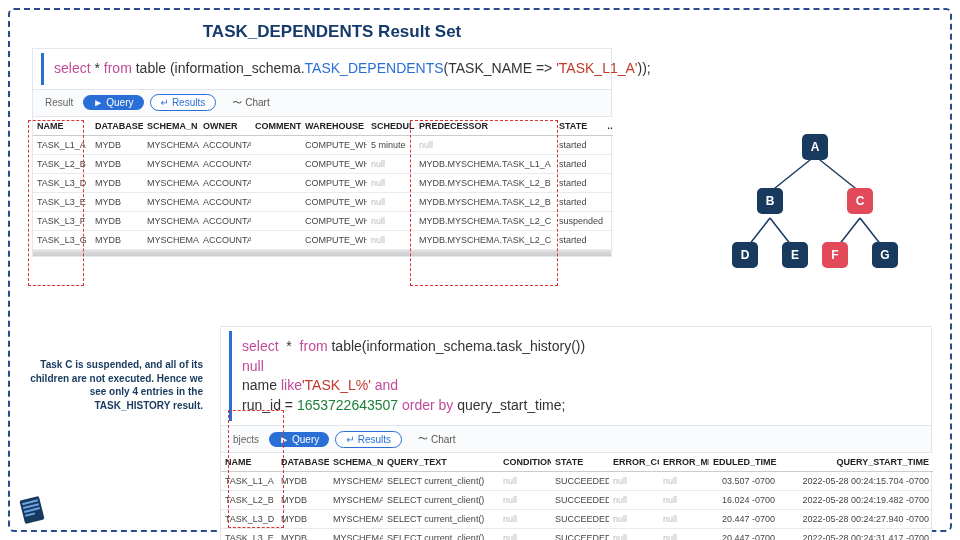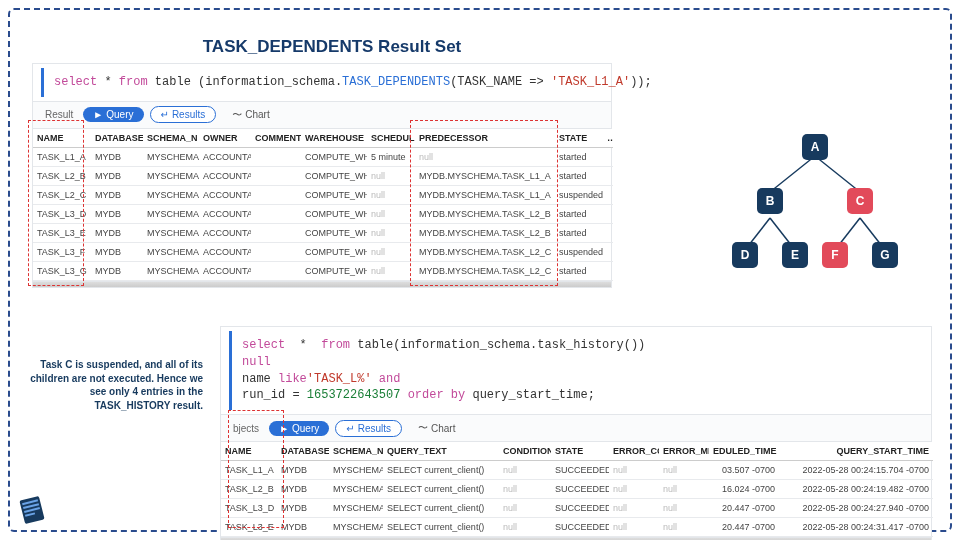--- a/index.html
+++ b/index.html
@@ -1,25 +1,25 @@
 <!DOCTYPE html>
 <html><head>
 <meta charset="utf-8">
 <style>
 * { box-sizing: border-box; margin: 0; padding: 0; }
 body { font-family: -apple-system, BlinkMacSystemFont, "Segoe UI", Arial, sans-serif; background: #fff; width: 960px; height: 540px; position: relative; overflow: hidden; }
 .frame { position: absolute; inset: 8px; border: 2px dashed #2a4b8d; border-radius: 6px; padding: 8px 12px; }
-.title1 { color: #163a6a; font-weight: 700; font-size: 17px; text-align: center; margin: 19px 0 6px 160px; width: 300px; }
+.title1 { color: #163a6a; font-weight: 700; font-size: 17px; text-align: center; margin: 4px 0 6px 160px; width: 300px; }
 .title2 { color: #163a6a; font-weight: 700; font-size: 17px; position: absolute; right: 40px; top: 324px; }
 
 .panel { background: #fff; border: 1px solid #e3e6ea; font-size: 10px; color: #333; }
 .panel1 { width: 580px; margin-left: 10px; }
 .panel2 { width: 712px; position: absolute; left: 210px; top: 316px; }
 
-.sql { padding: 6px 10px; font-family: Liberation Mono, monospace; font-size: 12px; border-left: 3px solid #2a6fd6; margin: 4px 8px; white-space: pre; line-height: 1.4; }
+.sql { padding: 6px 10px; font-family: Liberation Sans, sans-serif; font-size: 14px; border-left: 3px solid #2a6fd6; margin: 4px 8px; white-space: pre; line-height: 1.4; }
 .kw { color: #c24a9a; }
 .fn { color: #2a6fd6; }
 .str { color: #c0392b; }
 .num { color: #1a7f37; }
 
 .toolbar { display: flex; align-items: center; gap: 6px; padding: 4px 8px; border-top: 1px solid #e3e6ea; border-bottom: 1px solid #e3e6ea; background: #fafbfc; }
 .tlabel { color: #666; font-size: 10px; padding: 2px 4px; }
 .pill { border-radius: 11px; padding: 2px 10px; font-size: 10px; display: inline-flex; align-items: center; gap: 3px; cursor: pointer; }
 .pill.blue { background: #2a6fd6; color: #fff; }
 .pill.outline { background: #fff; border: 1px solid #2a6fd6; color: #2a6fd6; }
@@ -121,32 +121,20 @@
             <td>MYSCHEMA</td>
             <td>ACCOUNTA</td>
             <td></td>
             <td>COMPUTE_WH</td>
             <td class="null">null</td>
             <td>MYDB.MYSCHEMA.TASK_L1_A</td>
             <td>started</td>
             <td></td>
           </tr>
           <tr>
-            <td>TASK_L2_C</td>
-            <td>MYDB</td>
-            <td>MYSCHEMA</td>
-            <td>ACCOUNTA</td>
-            <td></td>
-            <td>COMPUTE_WH</td>
-            <td class="null">null</td>
-            <td>MYDB.MYSCHEMA.TASK_L1_A</td>
-            <td>suspended</td>
-            <td></td>
-          </tr>
-          <tr>
             <td>TASK_L3_D</td>
             <td>MYDB</td>
             <td>MYSCHEMA</td>
             <td>ACCOUNTA</td>
             <td></td>
             <td>COMPUTE_WH</td>
             <td class="null">null</td>
             <td>MYDB.MYSCHEMA.TASK_L2_B</td>
             <td>started</td>
             <td></td>

